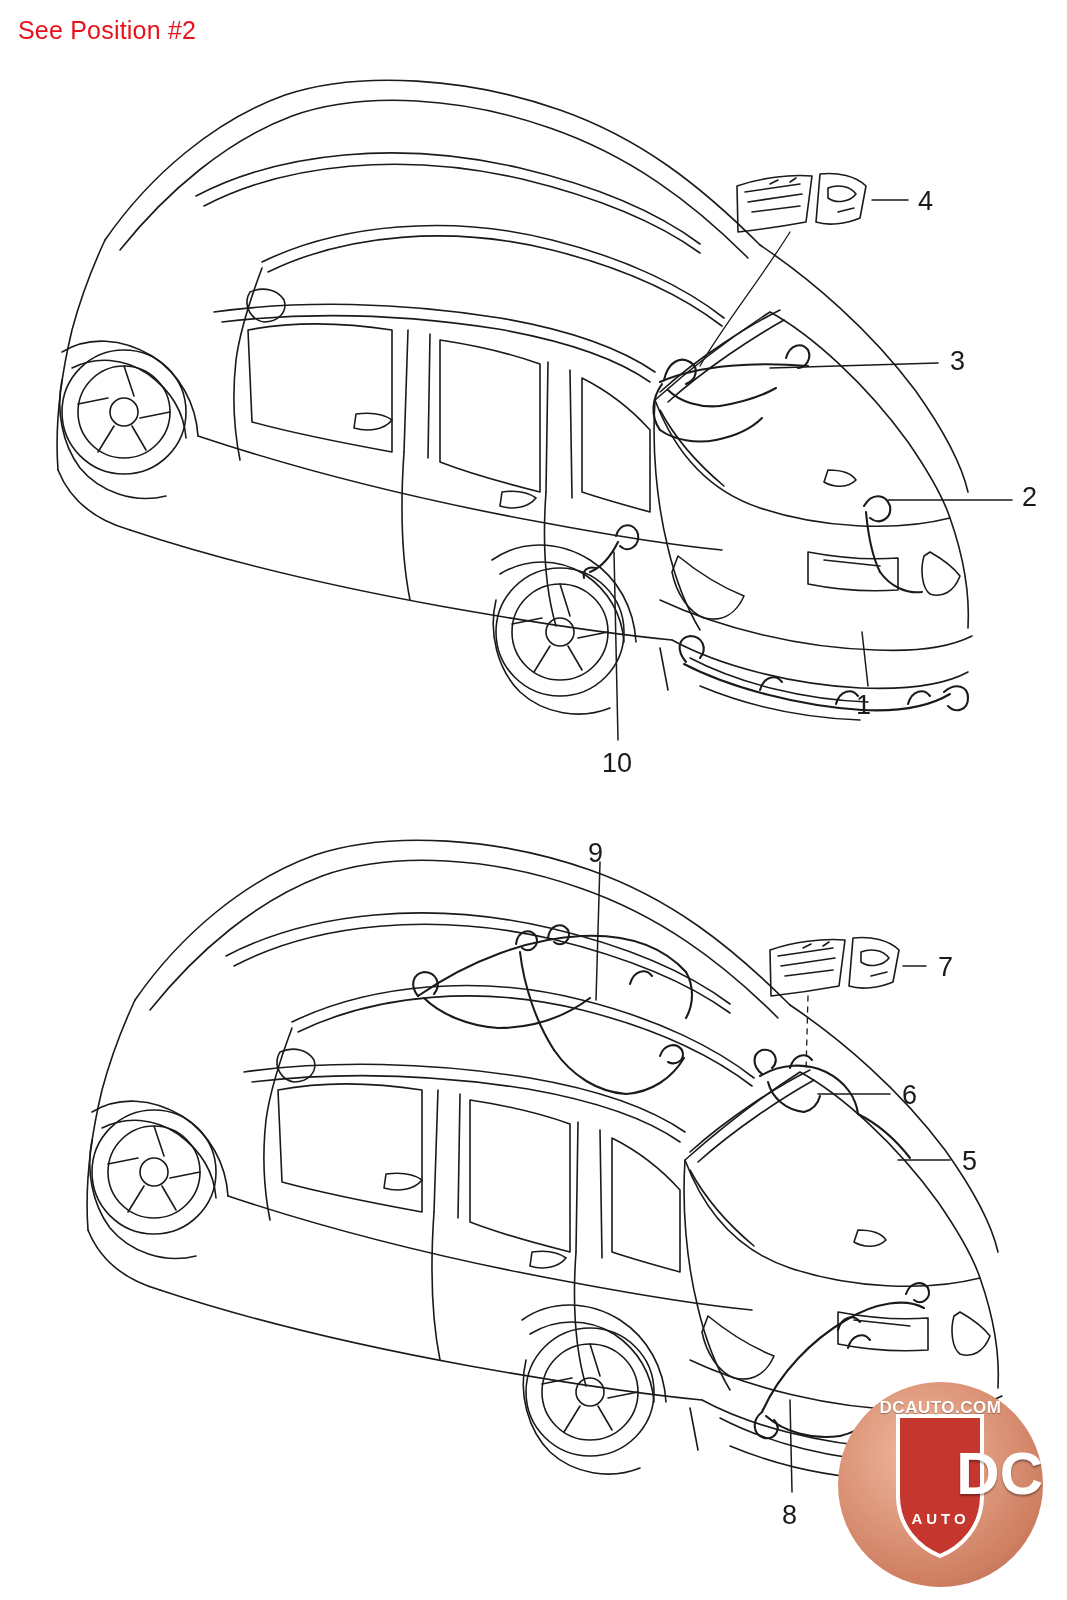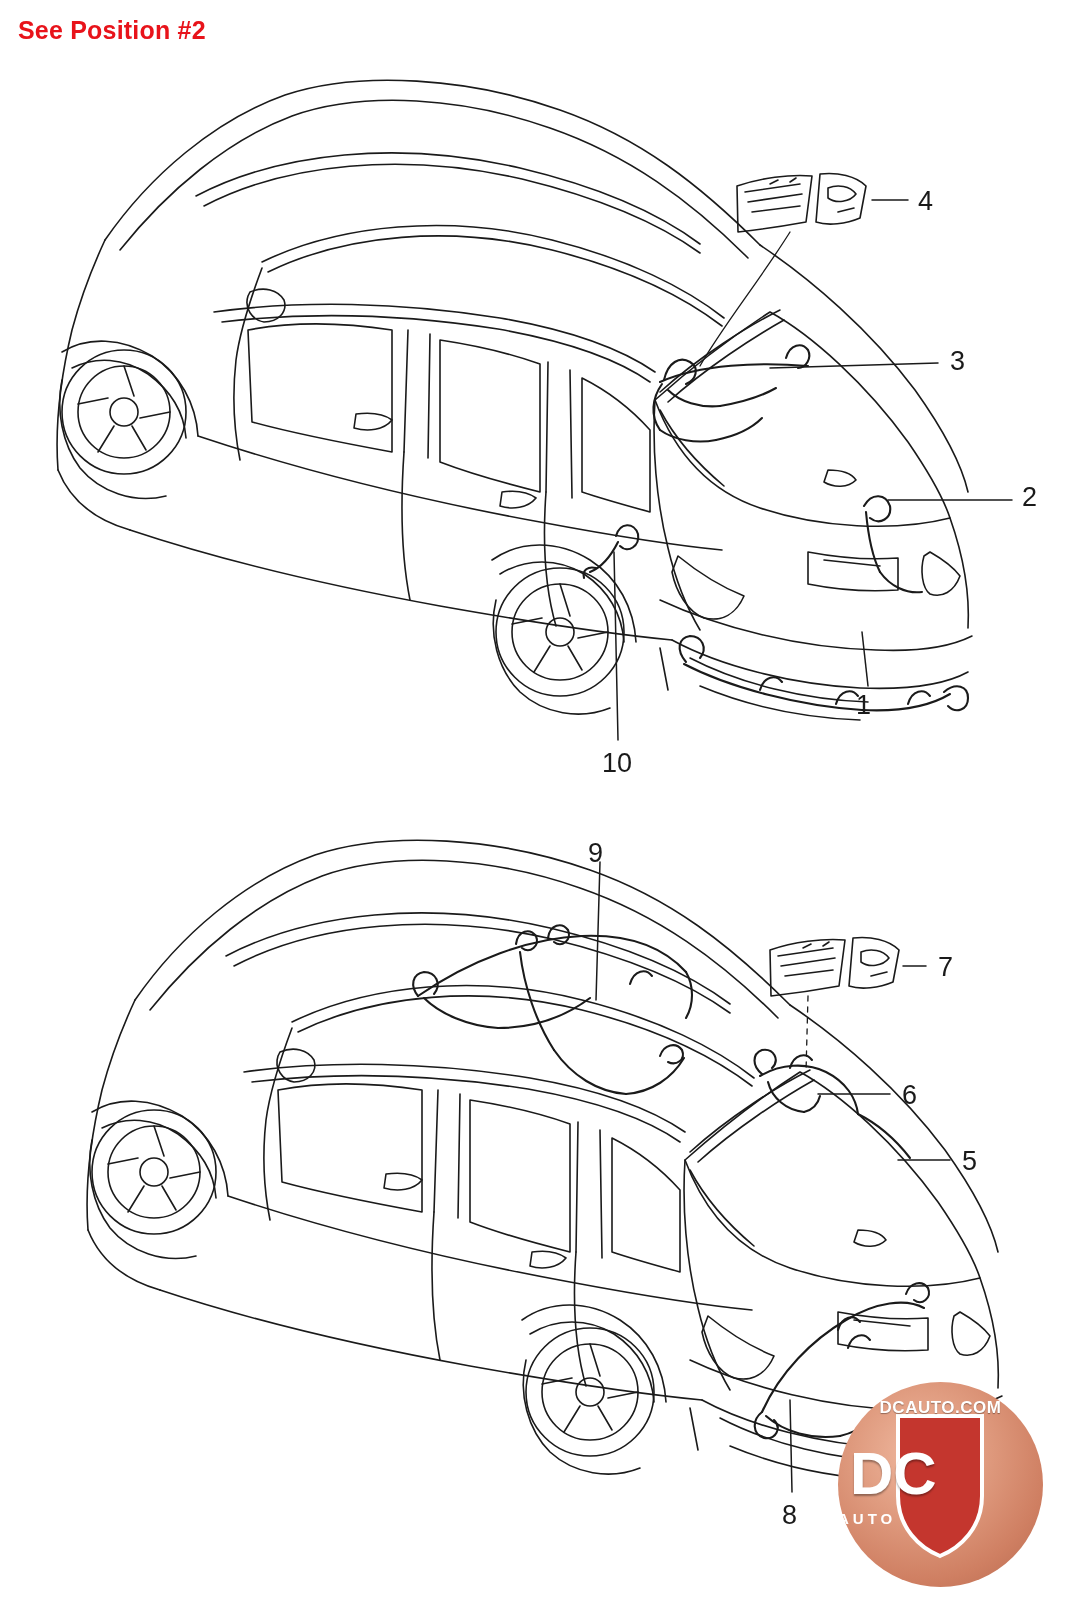--- a/index.html
+++ b/index.html
@@ -15,21 +15,21 @@
     width: 1067px;
     height: 1600px;
     background: #ffffff;
     overflow: hidden;
   }
   .header-note {
     position: absolute;
     left: 18px;
     top: 16px;
     font-size: 25px;
-    font-weight: bold;
+    font-weight: normal;
     color: #e8131a;
     letter-spacing: 0.2px;
   }
   .diagram-svg {
     position: absolute;
     left: 0;
     top: 0;
     width: 1067px;
     height: 1600px;
   }
@@ -70,36 +70,36 @@
     width: 205px;
     text-align: center;
     font-size: 17px;
     font-weight: bold;
     color: #ffffff;
     letter-spacing: 0.5px;
     text-shadow: 0 1px 1px rgba(0,0,0,.35);
   }
   .wm-dc {
     position: absolute;
-    left: 12px;
+    left: 0;
     top: 62px;
     width: 205px;
-    text-align: left;
+    text-align: right;
     font-size: 60px;
     font-weight: bold;
     color: #ffffff;
     line-height: 1;
     text-shadow: 0 2px 2px rgba(0,0,0,.35);
   }
   .wm-auto {
     position: absolute;
     left: 0;
     top: 128px;
     width: 205px;
-    text-align: left;
+    text-align: center;
     font-size: 15px;
     font-weight: bold;
     color: #ffffff;
     letter-spacing: 4px;
   }
 </style>
 </head>
 <body>
 
 <div id="page">

